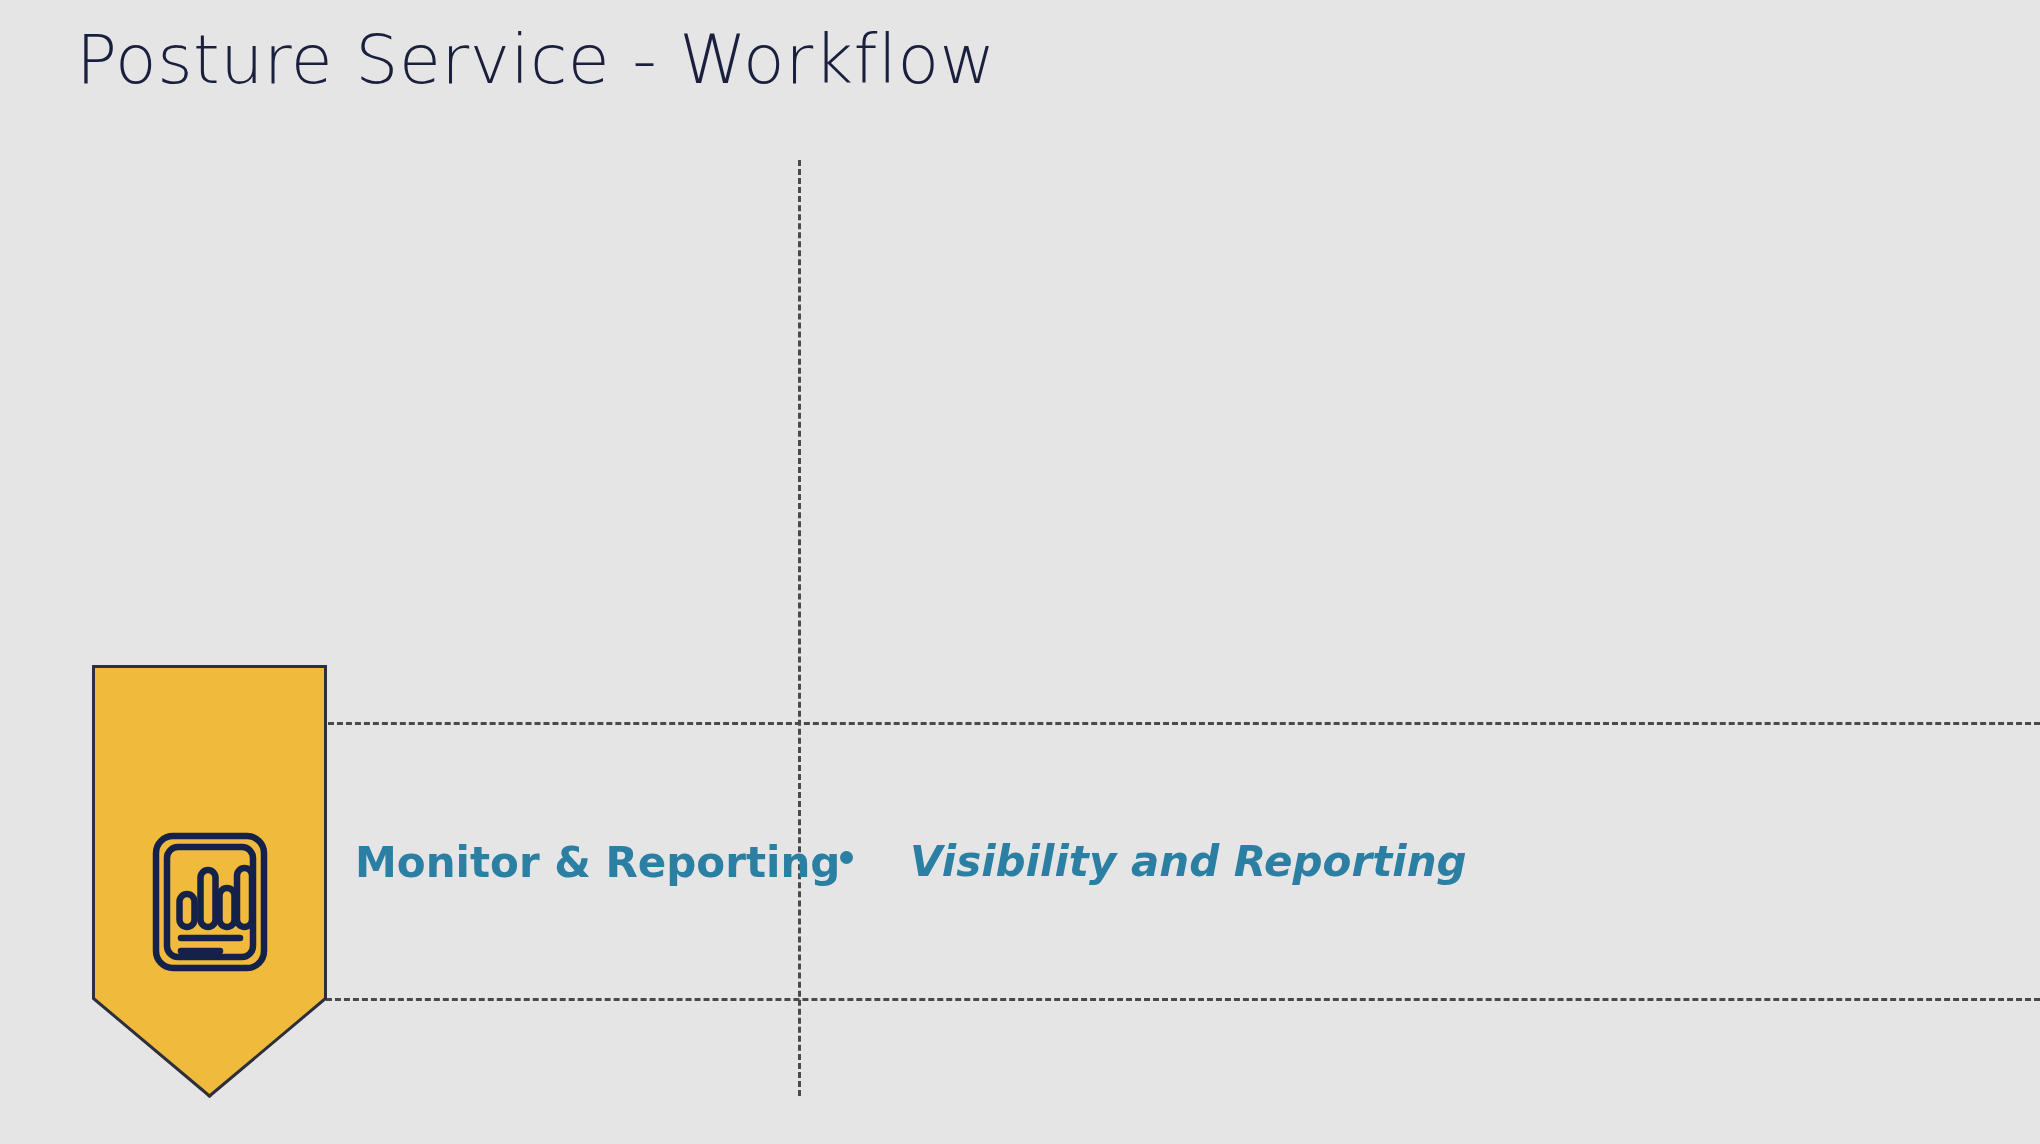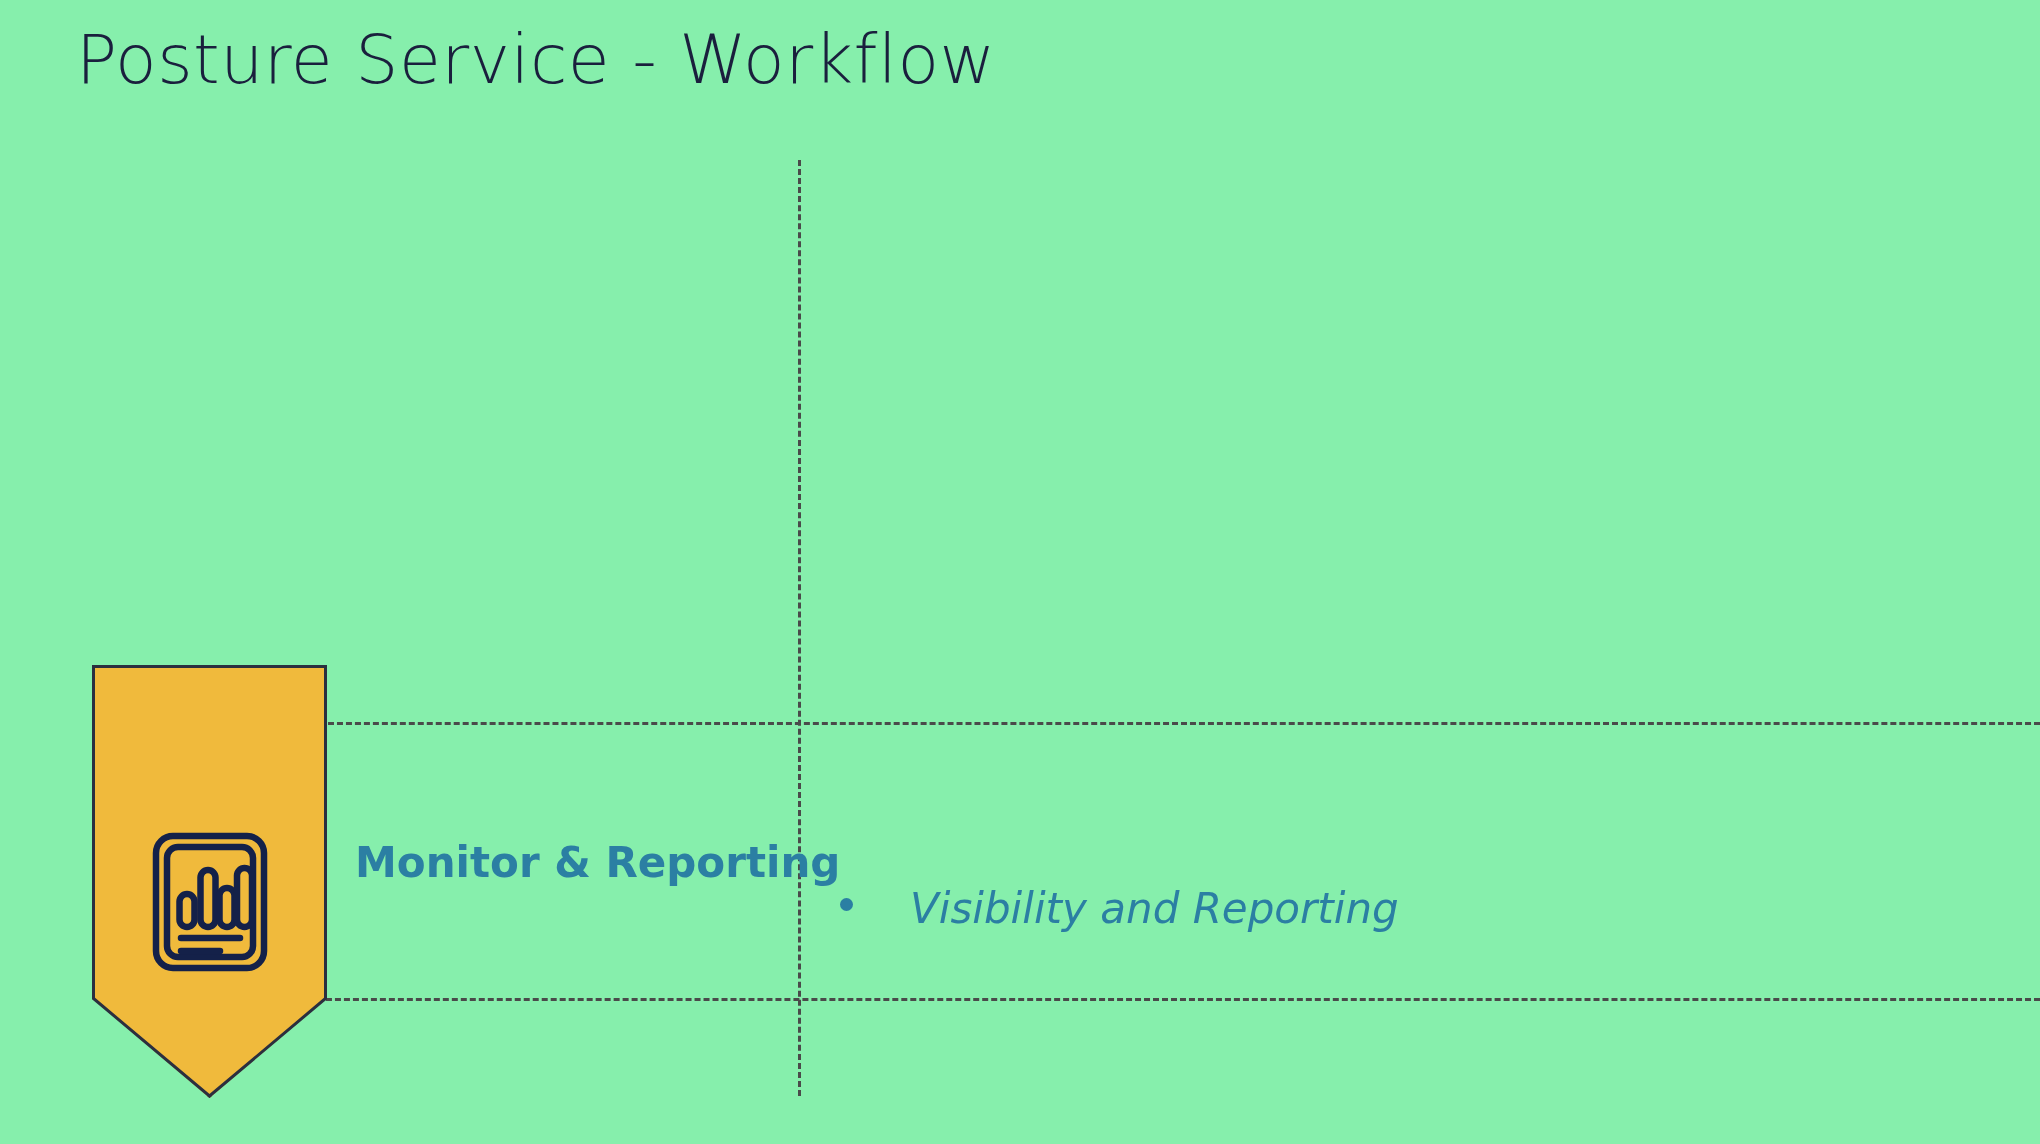--- a/index.html
+++ b/index.html
@@ -7,21 +7,21 @@
     padding: 0;
     background: #ffffff;
   }
   body {
     font-family: "Liberation Sans", sans-serif;
   }
   #slide {
     position: relative;
     width: 2040px;
     height: 1144px;
-    background: #86efac;
+    background: #e5e5e5;
     overflow: hidden;
   }
 
   
   #slide-title {
     position: absolute;
     left: 76px;
     top: 18px;
     font-family: "DejaVu Sans", sans-serif;
     font-weight: 300;
@@ -110,26 +110,25 @@
     border-radius: 50%;
     background: #2b7fa3;
     position: relative;
     top: -12px;
     flex: 0 0 auto;
   }
   #bullet-text {
     margin-left: 57px;
     font-family: "DejaVu Sans", sans-serif;
     font-style: italic;
-    font-weight: 400;
+    font-weight: 700;
     font-size: 42px;
     line-height: 56px;
     color: #2b7fa3;
     white-space: nowrap;
-    margin-top: 47px;
   }
 </style>
 </head>
 <body>
 
 <div id="slide">
 
   <div id="slide-title">Posture Service - Workflow</div>
 
   <div id="col-divider"></div>

